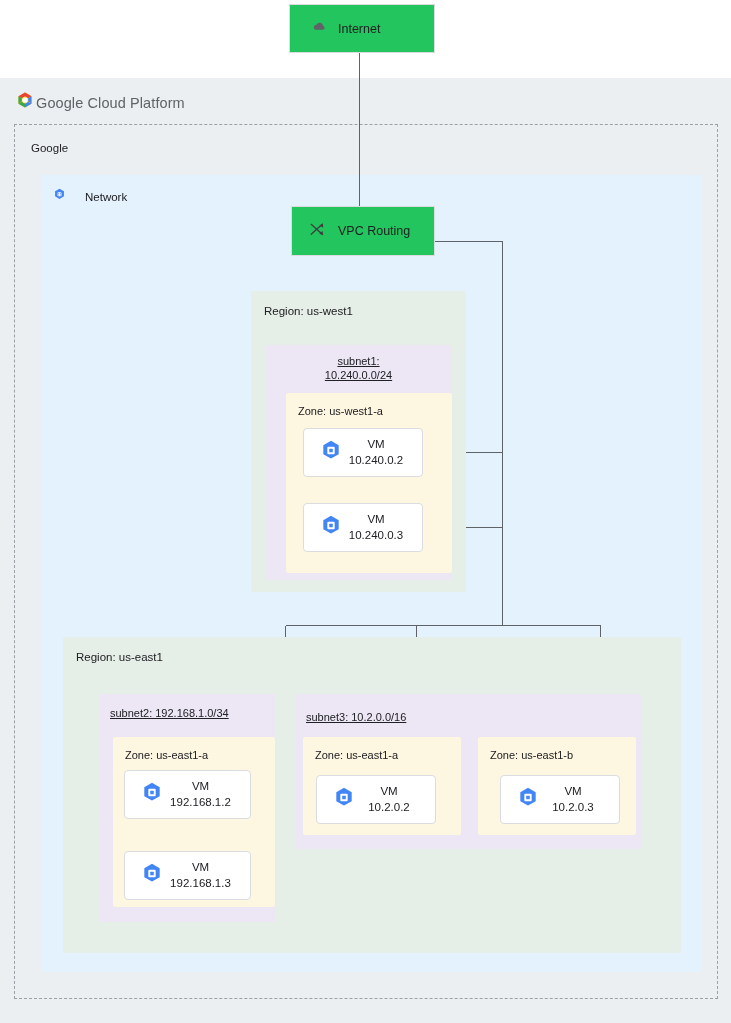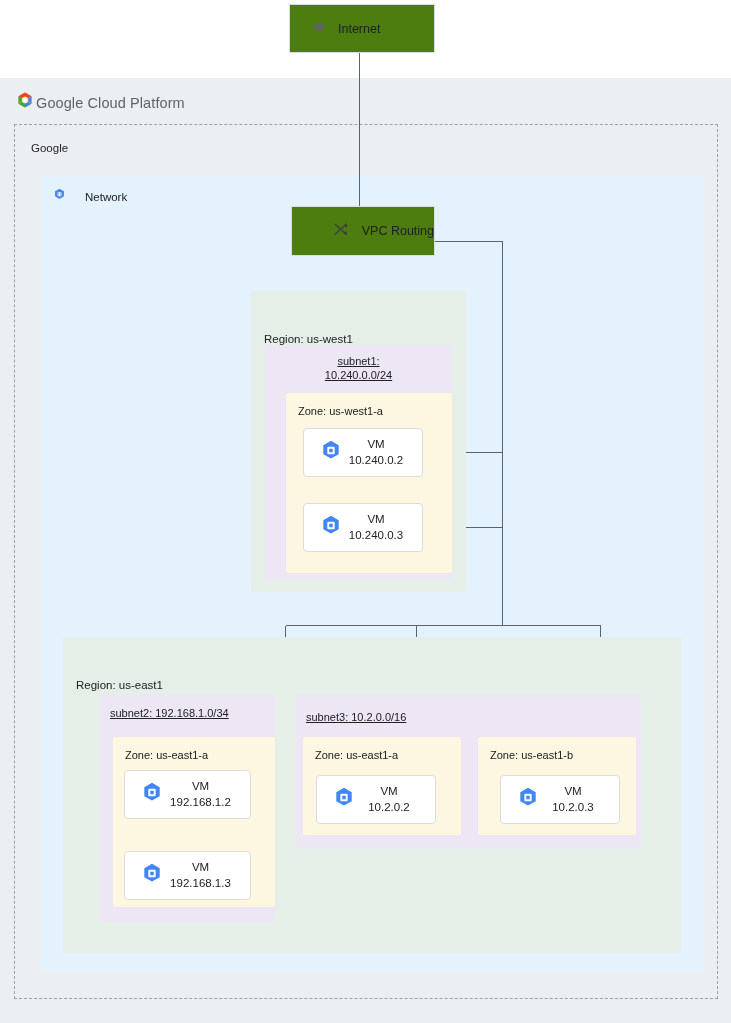--- a/index.html
+++ b/index.html
@@ -89,21 +89,21 @@
     gap: 18px;
   }
   .network-label {
     font-size: 11.5px;
     color: #202124;
   }
 
   
   .wbox {
     position: absolute;
-    background: #4d7c0f;
+    background: #22c55e;
     border: 1px solid #dadce0;
     box-sizing: border-box;
     display: flex;
     align-items: center;
   }
   .internet-box {
     left: 289px;
     top: 4px;
     width: 146px;
     height: 49px;
@@ -114,41 +114,39 @@
     font-size: 12.5px;
     color: #202124;
   }
   .vpc-box {
     left: 291px;
     top: 206px;
     width: 144px;
     height: 50px;
     padding-left: 16px;
     gap: 11px;
-    justify-content: flex-end;
   }
   .vpc-label {
     font-size: 12.5px;
     color: #202124;
   }
 
   
   .region {
     position: absolute;
     background: #e6eee8;
     border-radius: 2px;
   }
   .region-label {
     position: absolute;
     left: 13px;
     top: 14px;
     font-size: 11.5px;
     color: #202124;
     white-space: nowrap;
-    margin-top: 28px;
   }
   .subnet {
     position: absolute;
     background: #ece6f5;
     border-radius: 2px;
   }
   .subnet-label {
     position: absolute;
     font-size: 11px;
     color: #202124;

